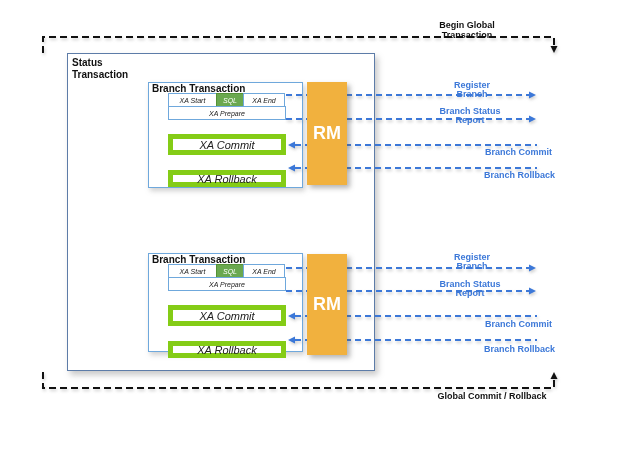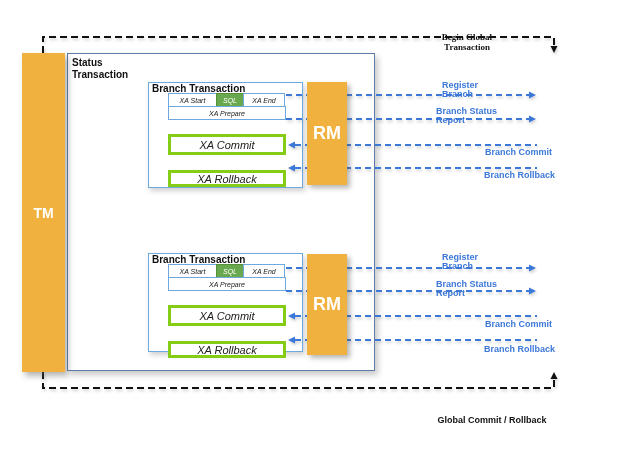--- a/index.html
+++ b/index.html
@@ -57,33 +57,33 @@
   .cell-sql{width:28px;background:#6AA84F;border-color:#549235;color:#fff;margin-left:-1px;}
   .cell-end{width:42px;margin-left:-1px;}
   .xa-prepare{
     position:absolute;left:20px;top:24px;width:118px;height:14px;z-index:3;
     border:1px solid #6FA8DC;box-sizing:border-box;background:#fff;
     font-style:italic;font-size:7px;color:#222;
     display:flex;align-items:center;justify-content:center;
   }
   .xa-big{
     position:absolute;left:20px;width:118px;z-index:3;
-    border:3px solid #84cc16;box-sizing:border-box;background:#fff;
+    border:5px solid #84cc16;box-sizing:border-box;background:#fff;
     font-style:italic;font-size:11px;color:#222;
     display:flex;align-items:center;justify-content:center;
   }
   .xa-commit{top:52px;height:21px;}
   .xa-rollback{top:88px;height:17px;font-style:italic;}
   
   svg.arrows{position:absolute;left:0;top:0;z-index:3;pointer-events:none;
     filter:drop-shadow(1.5px 2.5px 1.5px rgba(120,120,120,.35));}
   
   .blue-label{
     position:absolute;color:#3C78D8;font-weight:bold;font-size:9px;
-    line-height:1.05;z-index:5;
+    line-height:1.05;text-align:center;z-index:5;
   }
   .nowrap{white-space:nowrap;margin-left:16px;}
   .black-label{
     position:absolute;color:#111;font-weight:bold;font-size:9px;
     line-height:1.12;text-align:center;z-index:5;
   }
 </style>
 </head>
 <body>
 
@@ -112,21 +112,20 @@
     <path d="M286,268 H529" fill="none" stroke="#3C78D8" stroke-width="2" stroke-dasharray="6,4"></path>
     <polygon points="529,264.6 529,271.4 536,268" fill="#3C78D8"></polygon>
     <path d="M286,291 H529" fill="none" stroke="#3C78D8" stroke-width="2" stroke-dasharray="6,4"></path>
     <polygon points="529,287.6 529,294.4 536,291" fill="#3C78D8"></polygon>
     <path d="M295,316 H537" fill="none" stroke="#3C78D8" stroke-width="2" stroke-dasharray="6,4"></path>
     <polygon points="295,312.6 295,319.4 288,316" fill="#3C78D8"></polygon>
     <path d="M295,340 H537" fill="none" stroke="#3C78D8" stroke-width="2" stroke-dasharray="6,4"></path>
     <polygon points="295,336.6 295,343.4 288,340" fill="#3C78D8"></polygon>
   </svg>
 
-  <div class="bar bar-tm">TM</div>
 
   <div class="branch-group bg1">
     <div class="branch-box"></div>
     <div class="branch-title">Branch Transaction</div>
     <div class="xa-row">
       <div class="cell cell-start">XA Start</div>
       <div class="cell cell-sql">SQL</div>
       <div class="cell cell-end">XA End</div>
     </div>
     <div class="xa-prepare">XA Prepare</div>
@@ -142,22 +141,22 @@
       <div class="cell cell-start">XA Start</div>
       <div class="cell cell-sql">SQL</div>
       <div class="cell cell-end">XA End</div>
     </div>
     <div class="xa-prepare">XA Prepare</div>
     <div class="xa-big xa-commit">XA Commit</div>
     <div class="xa-big xa-rollback">XA Rollback</div>
     <div class="rm">RM</div>
   </div>
 
-  <div class="black-label" style="left:435px;top:32px;width:64px;font-family:Liberation Serif, serif;">Begin Global Transaction</div>
-  <div class="black-label" style="left:412px;top:391px;width:160px;margin-top:24px;">Global Commit / Rollback</div>
+  <div class="black-label" style="left:435px;top:20px;width:64px;">Begin Global Transaction</div>
+  <div class="black-label" style="left:412px;top:391px;width:160px;">Global Commit / Rollback</div>
 
   <div class="blue-label" style="left:442px;top:81px;width:60px;">Register Branch</div>
   <div class="blue-label" style="left:436px;top:107px;width:68px;">Branch Status Report</div>
   <div class="blue-label nowrap" style="left:469px;top:148px;">Branch Commit</div>
   <div class="blue-label nowrap" style="left:468px;top:171px;">Branch Rollback</div>
 
   <div class="blue-label" style="left:442px;top:253px;width:60px;">Register Branch</div>
   <div class="blue-label" style="left:436px;top:280px;width:68px;">Branch Status Report</div>
   <div class="blue-label nowrap" style="left:469px;top:320px;">Branch Commit</div>
   <div class="blue-label nowrap" style="left:468px;top:345px;">Branch Rollback</div>

